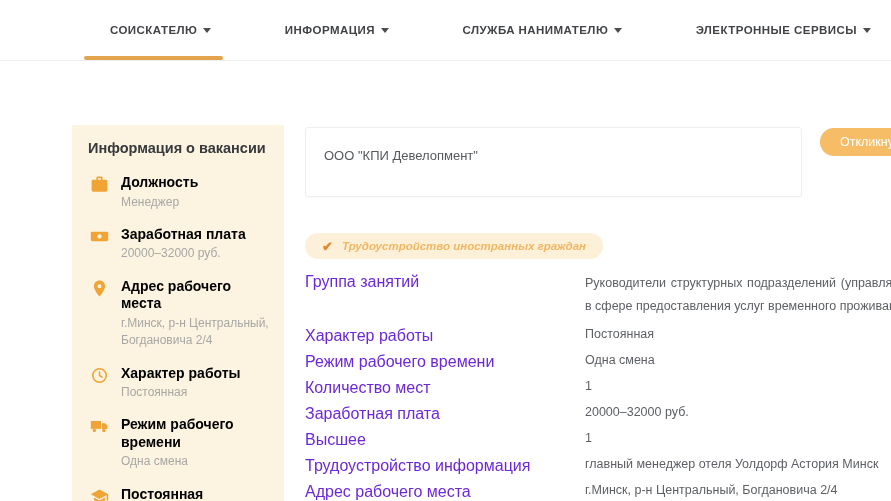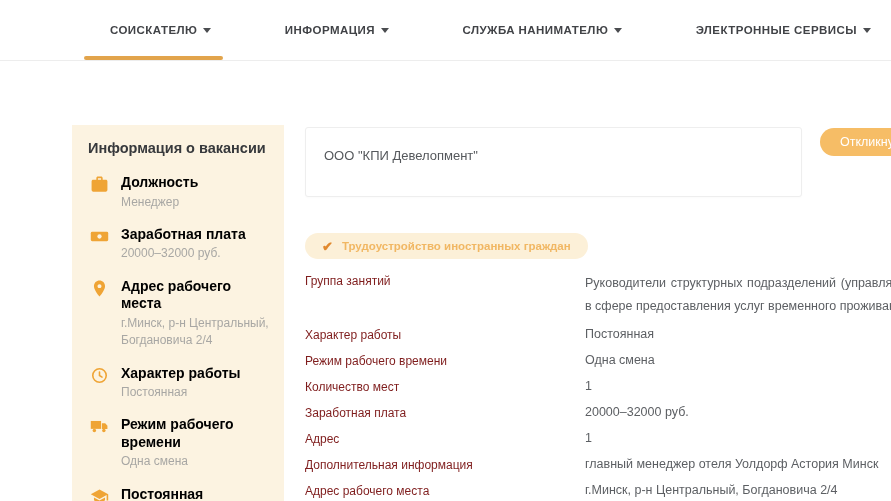--- a/index.html
+++ b/index.html
@@ -39,25 +39,25 @@
 
   .apply-btn { position:absolute; left:820px; top:128px; width:150px; height:28px;
     background:#f6bd66; border:none; border-radius:15px; color:#fff;
     font-family:"Liberation Sans", sans-serif; font-size:12.5px;
     text-align:left; padding-left:20px; cursor:pointer; }
 
   .badge { position:absolute; left:305px; top:233px; height:26px;
     display:inline-flex; align-items:center; gap:9px; padding:0 17px;
     background:#fcf0d8; border-radius:14px; }
   .badge-check { color:#e1892e; font-size:13px; font-weight:700; line-height:1; }
-  .badge-label { color:#f1b763; font-size:11.5px; font-weight:700; }
+  .badge-label { color:#f1b763; font-size:11.5px; font-weight:700;font-style:italic; }
 
   .details { position:absolute; left:305px; top:272px; width:640px; }
   .d-row { display:flex; margin-bottom:8px; }
-  .d-label { flex:0 0 280px; font-size:12px; color:#7f1d1d; line-height:17px; padding-top:1px; }
+  .d-label { flex:0 0 280px; font-size:16px; color:#6d28d9; line-height:17px; padding-top:1px; }
   .d-value { width:345px; font-size:12.5px; color:#5c5f63; line-height:17px; }
   .d-row.first .d-value { text-align:justify; line-height:23px; }
 </style>
 </head>
 <body>
 
 <div class="page">
 
   <nav class="topnav">
     <div class="topnav-inner">
@@ -188,25 +188,25 @@
     </div>
     <div class="d-row">
       <div class="d-label">Количество мест</div>
       <div class="d-value">1</div>
     </div>
     <div class="d-row">
       <div class="d-label">Заработная плата</div>
       <div class="d-value">20000–32000 руб.</div>
     </div>
     <div class="d-row">
-      <div class="d-label">Адрес</div>
+      <div class="d-label">Высшее</div>
       <div class="d-value">1</div>
     </div>
     <div class="d-row">
-      <div class="d-label">Дополнительная информация</div>
+      <div class="d-label">Трудоустройство информация</div>
       <div class="d-value">главный менеджер отеля Уолдорф Астория Минск</div>
     </div>
     <div class="d-row">
       <div class="d-label">Адрес рабочего места</div>
       <div class="d-value">г.Минск, р-н Центральный, Богдановича 2/4</div>
     </div>
   </div>
 
 </div>
 

